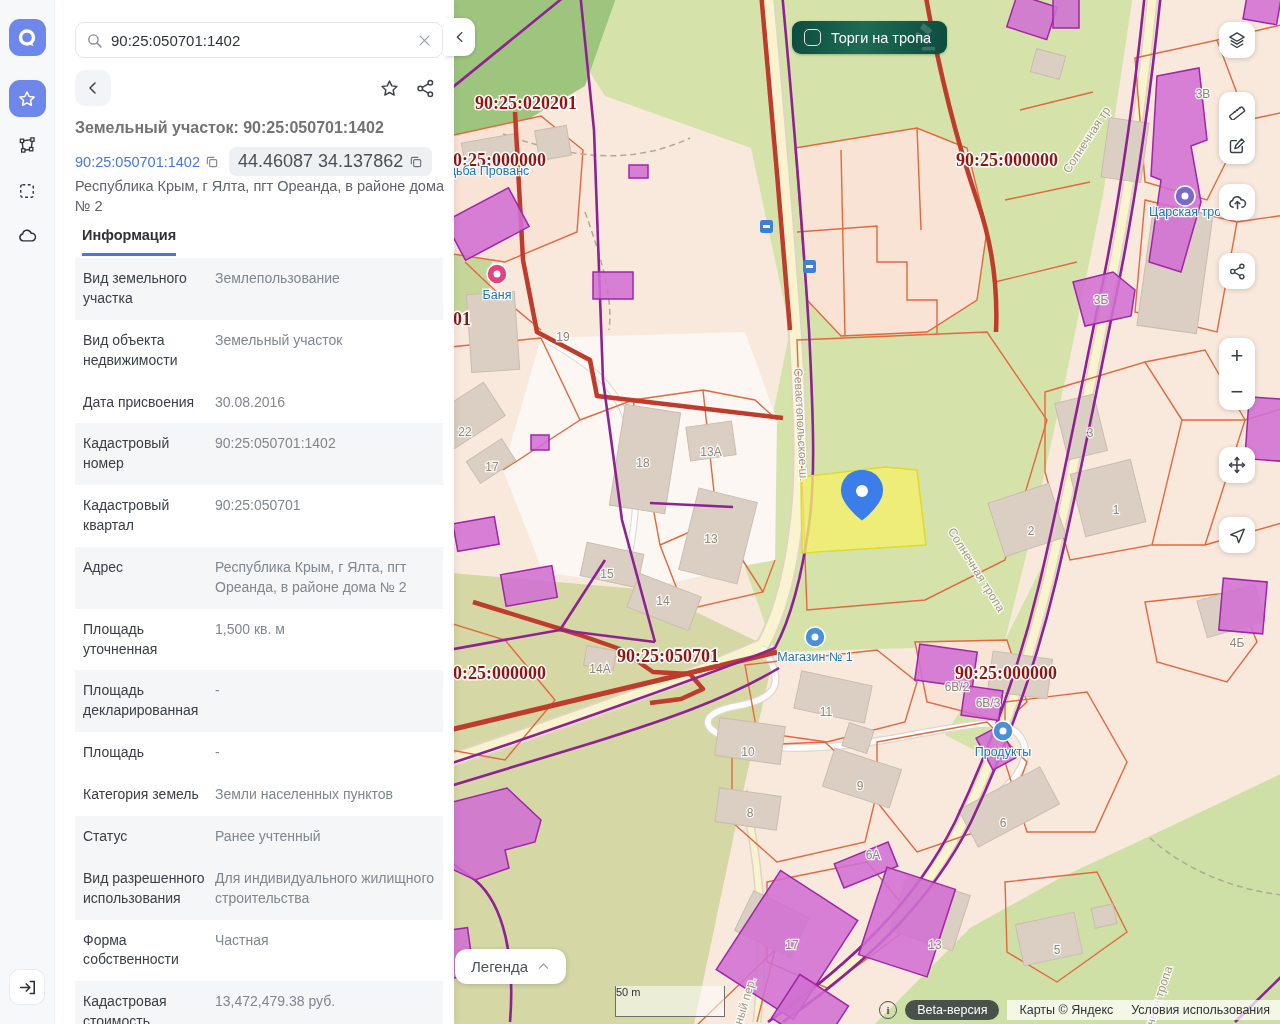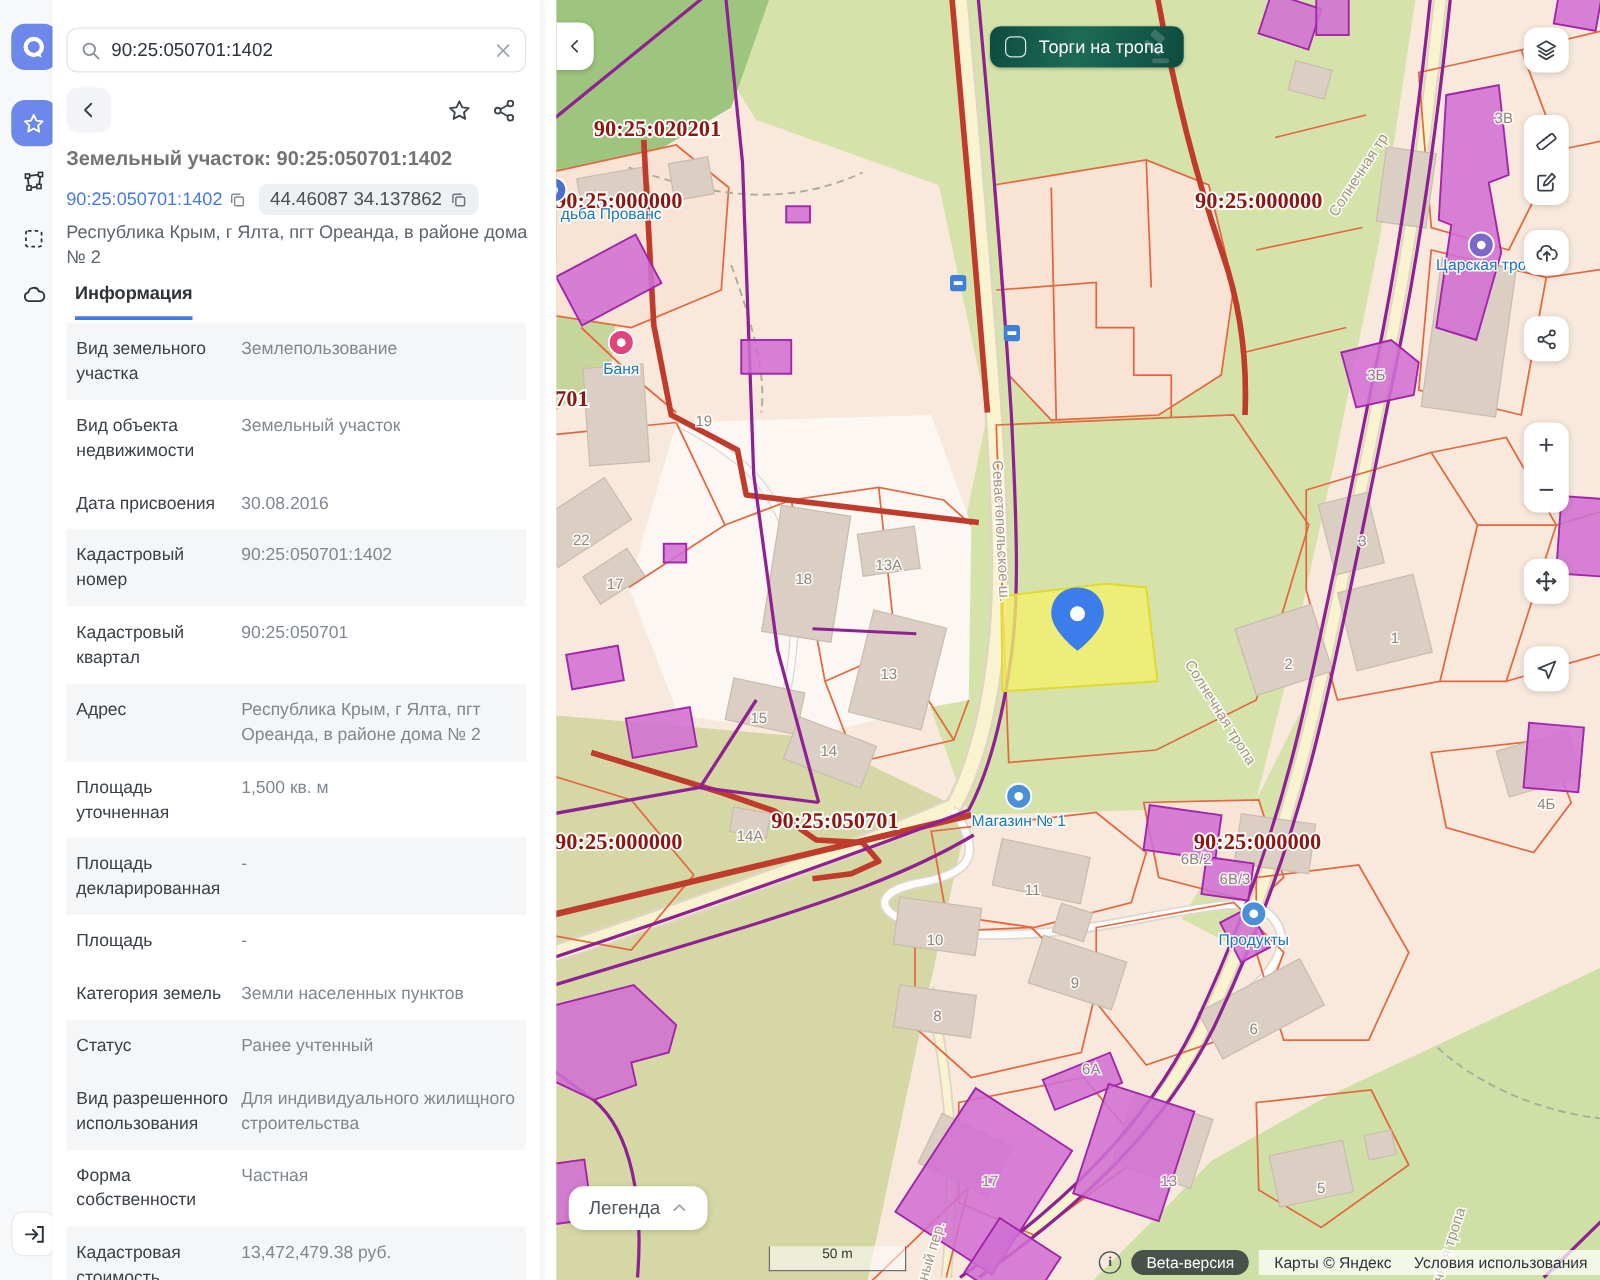--- a/index.html
+++ b/index.html
@@ -13,50 +13,50 @@
   
   .rail{position:absolute;left:0;top:0;width:55px;height:1024px;background:#f6f8fa;border-right:1px solid #eef0f3;display:flex;flex-direction:column;align-items:center;}
   .rail .logo{width:37px;height:37px;border-radius:11px;background:var(--accent);margin-top:19px;display:flex;align-items:center;justify-content:center;}
   .rail .tool{width:37px;height:37px;border-radius:11px;display:flex;align-items:center;justify-content:center;margin-top:9px;color:#2e3338;}
   .rail .tool.active{background:var(--accent);color:#fff;}
   .rail .tool.first{margin-top:24px;}
   .rail .spacer{flex:1;}
   .rail .exit{width:34px;height:34px;border-radius:9px;background:#fff;box-shadow:0 0 0 1px #e8ebef;display:flex;align-items:center;justify-content:center;margin-bottom:20px;}
 
   
-  .panel{position:absolute;left:42px;top:0;width:390px;height:1024px;background:#fff;z-index:3;box-shadow:2px 0 6px rgba(40,50,60,.08);}
+  .panel{position:absolute;left:64px;top:0;width:390px;height:1024px;background:#fff;z-index:3;box-shadow:2px 0 6px rgba(40,50,60,.08);}
   .searchbox{position:absolute;left:11px;top:22px;width:368px;height:36px;border:1px solid #e2e6ea;border-radius:9px;display:flex;align-items:center;padding:0 10px;background:#fff;}
   .searchbox input{border:none;outline:none;flex:1;font-size:15px;color:#2f353c;margin-left:8px;font-family:"Liberation Sans",sans-serif;background:transparent;}
   .hdr-row{position:absolute;left:11px;top:70px;width:368px;height:36px;display:flex;align-items:center;}
   .back-btn{width:36px;height:36px;border-radius:10px;background:#f2f4f7;display:flex;align-items:center;justify-content:center;}
   .hdr-row .grow{flex:1;}
   .hdr-ic{width:36px;height:36px;display:flex;align-items:center;justify-content:center;}
   .p-title{position:absolute;left:11px;top:119px;width:368px;font-size:16px;font-weight:bold;color:#737373;}
   .chip-row{position:absolute;left:11px;top:147px;display:flex;align-items:center;gap:10px;}
   .cad-link{color:var(--link);font-size:14.5px;display:flex;align-items:center;gap:5px;}
-  .coord-chip{background:#eef1f4;border-radius:7px;padding:4px 9px;font-size:15px;color:#4a5056;display:flex;align-items:center;gap:6px;}
+  .coord-chip{background:#eef1f4;border-radius:7px;padding:4px 9px;font-size:18px;color:#4a5056;display:flex;align-items:center;gap:6px;}
   .address{position:absolute;left:11px;top:176px;width:372px;font-size:14.5px;line-height:1.38;color:#5d646c;}
   .tab{position:absolute;left:18px;top:227px;font-size:14.5px;font-weight:bold;color:#2e3338;padding-bottom:10px;border-bottom:3px solid var(--link);}
   .info-table{position:absolute;left:11px;top:258px;width:368px;height:766px;overflow:hidden;font-size:14px;}
   .info-row{display:flex;padding:11px 8px;line-height:1.42;}
   .info-row.alt{background:#f4f6f8;}
   .info-row .label{width:132px;flex:0 0 132px;color:#3a4047;padding-right:10px;}
   .info-row .value{flex:1;color:#7f878f;}
 
   
   .map{position:absolute;left:445px;top:0;width:835px;height:1024px;overflow:hidden;background:#f8e9dc;}
   .map svg.base{position:absolute;left:0;top:0;}
   .collapse-btn{position:absolute;left:0;top:18px;width:30px;height:38px;background:#fff;border-radius:0 11px 11px 0;box-shadow:0 1px 4px rgba(0,0,0,.18);display:flex;align-items:center;justify-content:center;z-index:5;}
   .torgi{position:absolute;left:347px;top:21px;height:33px;padding:0 16px 0 12px;border-radius:9px;background:linear-gradient(100deg,var(--pill2),var(--pill1) 45%,var(--pill2));display:flex;align-items:center;gap:10px;color:#fff;font-size:14.5px;z-index:5;box-shadow:0 1px 3px rgba(0,0,0,.25);overflow:hidden;}
   .torgi .cbx{width:17px;height:17px;border:1.5px solid rgba(255,255,255,.85);border-radius:5px;flex:0 0 17px;}
   .torgi .gavel{position:absolute;right:6px;top:2px;opacity:.18;}
   .ctrl{position:absolute;left:774px;width:36px;background:#fff;border-radius:11px;box-shadow:0 1px 5px rgba(40,50,60,.22);z-index:5;display:flex;flex-direction:column;align-items:center;}
   .ctrl .cbtn{width:36px;height:36px;display:flex;align-items:center;justify-content:center;color:#3a4047;}
   .legend-btn{position:absolute;left:10px;bottom:40px;background:#fff;border-radius:12px;box-shadow:0 1px 5px rgba(40,50,60,.22);padding:9px 16px;display:flex;align-items:center;gap:9px;font-size:15px;color:#4d545c;z-index:5;}
-  .scalebar{position:absolute;left:170px;bottom:7px;width:110px;height:20px;background:rgba(255,255,255,.55);border:1px solid #6f6f6f;border-top:none;font-size:11px;color:#333;text-align:center;line-height:13px;z-index:5;}
+  .scalebar{position:absolute;left:170px;bottom:7px;width:110px;height:31px;background:rgba(255,255,255,.55);border:1px solid #6f6f6f;border-top:none;font-size:11px;color:#333;text-align:left;line-height:13px;z-index:5;}
   .attrib{position:absolute;right:0;bottom:4px;display:flex;align-items:center;gap:8px;z-index:5;}
   .attrib .info-ic{width:18px;height:18px;border-radius:50%;border:1.5px solid #4a4f54;color:#4a4f54;font-size:11px;font-weight:bold;display:flex;align-items:center;justify-content:center;font-family:"Liberation Serif",serif;}
   .beta-pill{background:rgba(56,60,63,.88);color:#fff;border-radius:11px;padding:3px 12px;font-size:12.5px;}
   .copy-strip{background:rgba(255,255,255,.72);padding:3px 10px 3px 12px;font-size:12.5px;color:#2f3338;display:flex;gap:18px;}
 
   
   text{text-anchor:middle;}
   .q-label{font:bold 18px "Liberation Serif",serif;fill:var(--quarter);stroke:#fff;stroke-width:3px;paint-order:stroke;}
   .h-label{font:12px "Liberation Sans",sans-serif;fill:#8f867c;stroke:rgba(255,255,255,.85);stroke-width:2.5px;paint-order:stroke;}
   .s-label{font:12px "Liberation Sans",sans-serif;fill:#a2977f;stroke:rgba(255,255,255,.85);stroke-width:2.5px;paint-order:stroke;}

